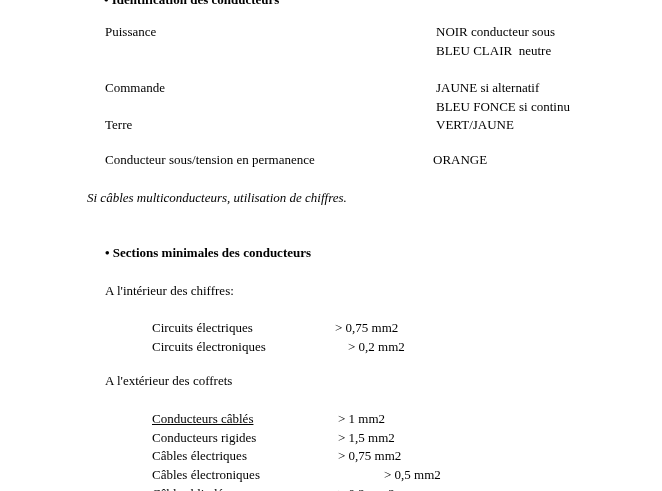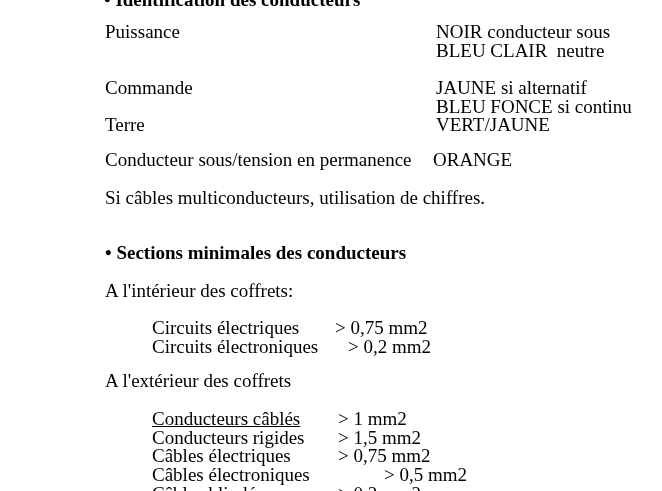--- a/index.html
+++ b/index.html
@@ -10,21 +10,21 @@
   #page {
     position: relative;
     width: 662px;
     height: 491px;
     background: #ffffff;
     overflow: hidden;
   }
   .t {
     position: absolute;
     font-family: "Liberation Serif", serif;
-    font-size: 19px;
+    font-size: 13px;
     line-height: 19px;
     color: #000000;
     white-space: pre;
   }
   .b {
     font-weight: bold;
   }
 </style>
 </head>
 <body>
@@ -40,25 +40,25 @@
   <span class="t" style="left:105px; top:78px;">Commande</span>
   <span class="t" style="left:436px; top:78px;">JAUNE si alternatif</span>
   <span class="t" style="left:436px; top:97px;">BLEU FONCE si continu</span>
 
   <span class="t" style="left:105px; top:115px;">Terre</span>
   <span class="t" style="left:436px; top:115px;">VERT/JAUNE</span>
 
   <span class="t" style="left:105px; top:150px;">Conducteur sous/tension en permanence</span>
   <span class="t" style="left:433px; top:150px;">ORANGE</span>
 
-  <span class="t" style="left:105px; top:188px;">Si câbles multiconducteurs, utilisation de chiffres.</span>
+  <span class="t" style="left:87px; top:188px;font-style:italic;">Si câbles multiconducteurs, utilisation de chiffres.</span>
 
   <span class="t b" style="left:105px; top:243px;">• Sections minimales des conducteurs</span>
 
-  <span class="t" style="left:105px; top:281px;">A l'intérieur des coffrets:</span>
+  <span class="t" style="left:105px; top:281px;">A l'intérieur des chiffres:</span>
 
   <span class="t" style="left:152px; top:318px;">Circuits électriques</span>
   <span class="t" style="left:335px; top:318px;">&gt; 0,75 mm2</span>
 
   <span class="t" style="left:152px; top:337px;">Circuits électroniques</span>
   <span class="t" style="left:348px; top:337px;">&gt; 0,2 mm2</span>
 
   <span class="t" style="left:105px; top:371px;">A l'extérieur des coffrets</span>
 
   <span class="t" style="left:152px; top:409px;text-decoration:underline;">Conducteurs câblés</span>

